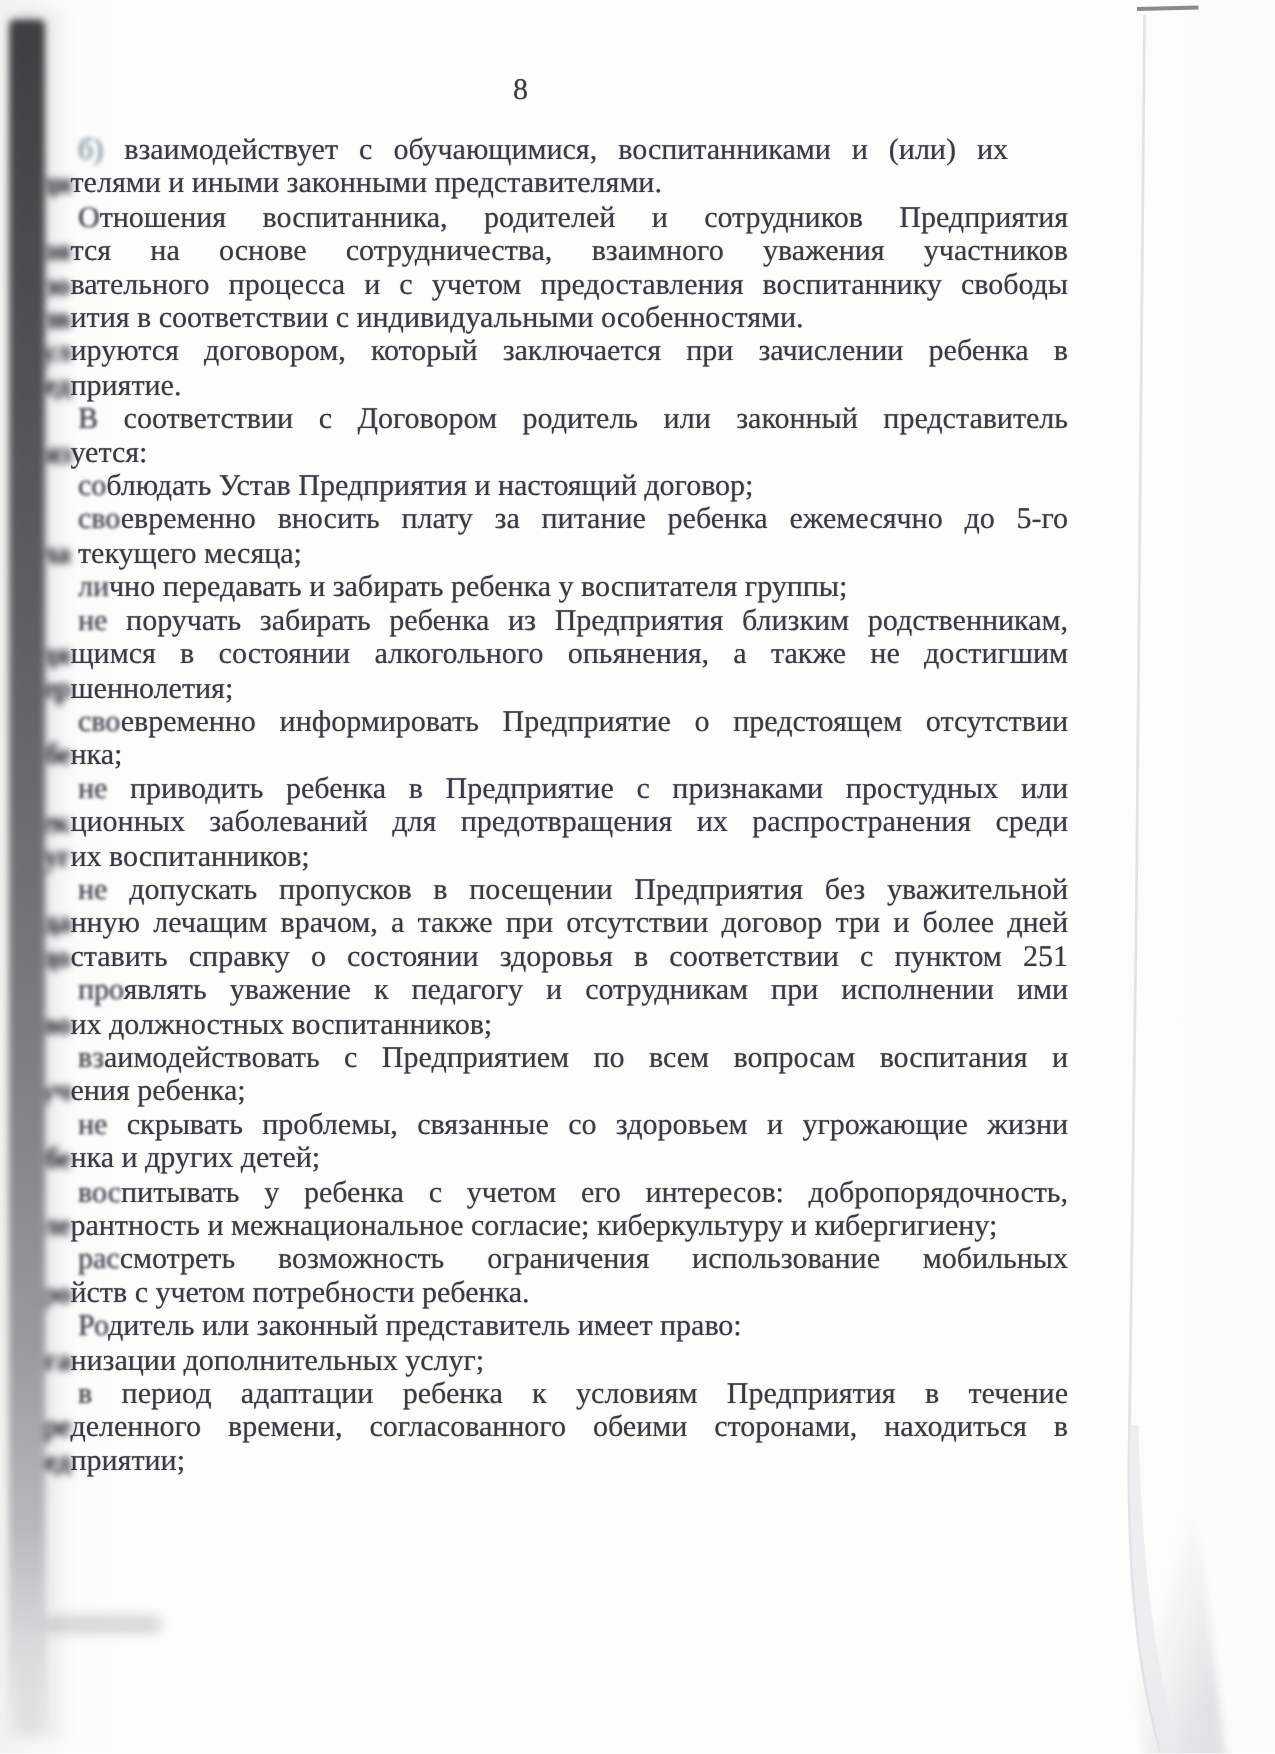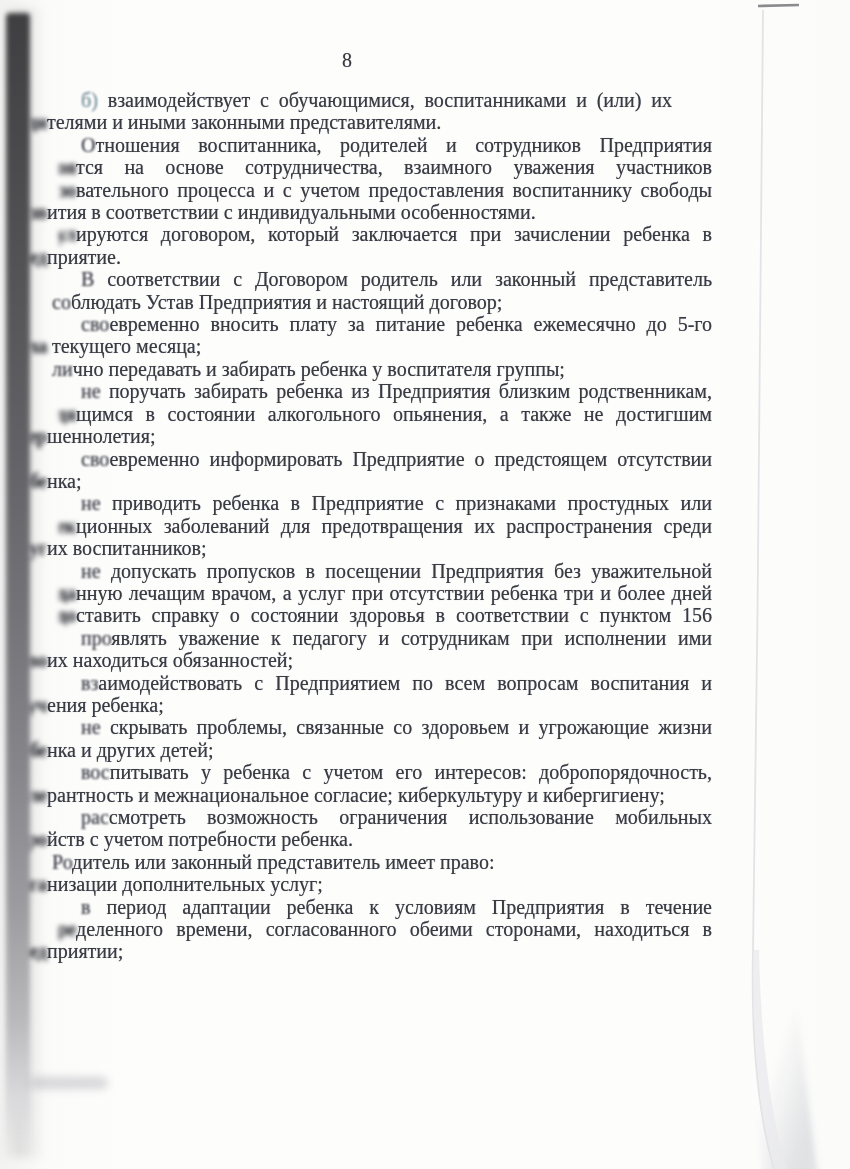--- a/index.html
+++ b/index.html
@@ -39,21 +39,21 @@
   .page-number{
     position:absolute;left:30px;top:49px;width:634px;
     text-align:center;font-size:20px;color:#3a3a41;
     text-shadow:0 0 .7px rgba(58,58,66,.55);
   }
   .text-block{
     position:absolute;left:30px;top:89px;width:682px;
     font-size:20px;line-height:22.4px;color:#3a3a41;
   }
   .line{text-align:justify;text-shadow:0 0 .7px rgba(55,58,72,.5), .4px 0 .6px rgba(70,100,150,.18);}
-  .line.j{text-align-last:justify;margin-left:29px;}
+  .line.j{text-align-last:justify;}
   .line.ind{text-indent:22px;}
   .line.short{padding-right:40px;}
   
   .line:not(.ind) .g{
     display:inline-block;width:17px;overflow:hidden;direction:rtl;
     vertical-align:bottom;filter:blur(2.4px);
     color:#2d2d32;font-weight:600;letter-spacing:-.5px;
   }
   
   .line.ind .g{filter:blur(1.05px);color:#3e3e47;}
@@ -80,37 +80,38 @@
   <div class="text-block">
       <div class="line ind j short"><span class="g">б)</span><span class="t"> взаимодействует с обучающимися, воспитанниками и (или) их</span></div>
       <div class="line"><span class="g">роди</span><span class="t">телями и иными законными представителями.</span></div>
       <div class="line ind j"><span class="g">О</span><span class="t">тношения воспитанника, родителей и сотрудников Предприятия</span></div>
       <div class="line j"><span class="g">строя</span><span class="t">тся на основе сотрудничества, взаимного уважения участников</span></div>
       <div class="line j"><span class="g">образо</span><span class="t">вательного процесса и с учетом предоставления воспитаннику свободы</span></div>
       <div class="line"><span class="g">разв</span><span class="t">ития в соответствии с индивидуальными особенностями.</span></div>
       <div class="line j"><span class="g">регул</span><span class="t">ируются договором, который заключается при зачислении ребенка в</span></div>
       <div class="line"><span class="g">Пред</span><span class="t">приятие.</span></div>
       <div class="line ind j"><span class="g">В</span><span class="t"> соответствии с Договором родитель или законный представитель</span></div>
+      <div class="line"><span class="g">обяз</span><span class="t">уется:</span></div>
       <div class="line ind"><span class="g">со</span><span class="t">блюдать Устав Предприятия и настоящий договор;</span></div>
       <div class="line ind j"><span class="g">сво</span><span class="t">евременно вносить плату за питание ребенка ежемесячно до 5-го</span></div>
       <div class="line"><span class="g">числа</span><span class="t"> текущего месяца;</span></div>
       <div class="line ind"><span class="g">ли</span><span class="t">чно передавать и забирать ребенка у воспитателя группы;</span></div>
       <div class="line ind j"><span class="g">не</span><span class="t"> поручать забирать ребенка из Предприятия близким родственникам,</span></div>
       <div class="line j"><span class="g">находя</span><span class="t">щимся в состоянии алкогольного опьянения, а также не достигшим</span></div>
       <div class="line"><span class="g">совер</span><span class="t">шеннолетия;</span></div>
       <div class="line ind j"><span class="g">сво</span><span class="t">евременно информировать Предприятие о предстоящем отсутствии</span></div>
       <div class="line"><span class="g">ребе</span><span class="t">нка;</span></div>
       <div class="line ind j"><span class="g">не</span><span class="t"> приводить ребенка в Предприятие с признаками простудных или</span></div>
       <div class="line j"><span class="g">инфек</span><span class="t">ционных заболеваний для предотвращения их распространения среди</span></div>
       <div class="line"><span class="g">друг</span><span class="t">их воспитанников;</span></div>
       <div class="line ind j"><span class="g">не</span><span class="t"> допускать пропусков в посещении Предприятия без уважительной</span></div>
-      <div class="line j"><span class="g">выда</span><span class="t">нную лечащим врачом, а услуг при отсутствии ребенка три и более дней</span></div>
-      <div class="line j"><span class="g">предо</span><span class="t">ставить справку о состоянии здоровья в соответствии с пунктом 156</span></div>
+      <div class="line j"><span class="g">выда</span><span class="t">нную лечащим врачом, а также при отсутствии договор три и более дней</span></div>
+      <div class="line j"><span class="g">предо</span><span class="t">ставить справку о состоянии здоровья в соответствии с пунктом 251</span></div>
       <div class="line ind j"><span class="g">про</span><span class="t">являть уважение к педагогу и сотрудникам при исполнении ими</span></div>
-      <div class="line"><span class="g">сво</span><span class="t">их находиться обязанностей;</span></div>
+      <div class="line"><span class="g">сво</span><span class="t">их должностных воспитанников;</span></div>
       <div class="line ind j"><span class="g">вз</span><span class="t">аимодействовать с Предприятием по всем вопросам воспитания и</span></div>
       <div class="line"><span class="g">обуч</span><span class="t">ения ребенка;</span></div>
       <div class="line ind j"><span class="g">не</span><span class="t"> скрывать проблемы, связанные со здоровьем и угрожающие жизни</span></div>
       <div class="line"><span class="g">ребе</span><span class="t">нка и других детей;</span></div>
       <div class="line ind j"><span class="g">вос</span><span class="t">питывать у ребенка с учетом его интересов: добропорядочность,</span></div>
       <div class="line"><span class="g">толе</span><span class="t">рантность и межнациональное согласие; киберкультуру и кибергигиену;</span></div>
       <div class="line ind j"><span class="g">рас</span><span class="t">смотреть возможность ограничения использование мобильных</span></div>
       <div class="line"><span class="g">устро</span><span class="t">йств с учетом потребности ребенка.</span></div>
       <div class="line ind"><span class="g">Ро</span><span class="t">дитель или законный представитель имеет право:</span></div>
       <div class="line"><span class="g">орга</span><span class="t">низации дополнительных услуг;</span></div>

